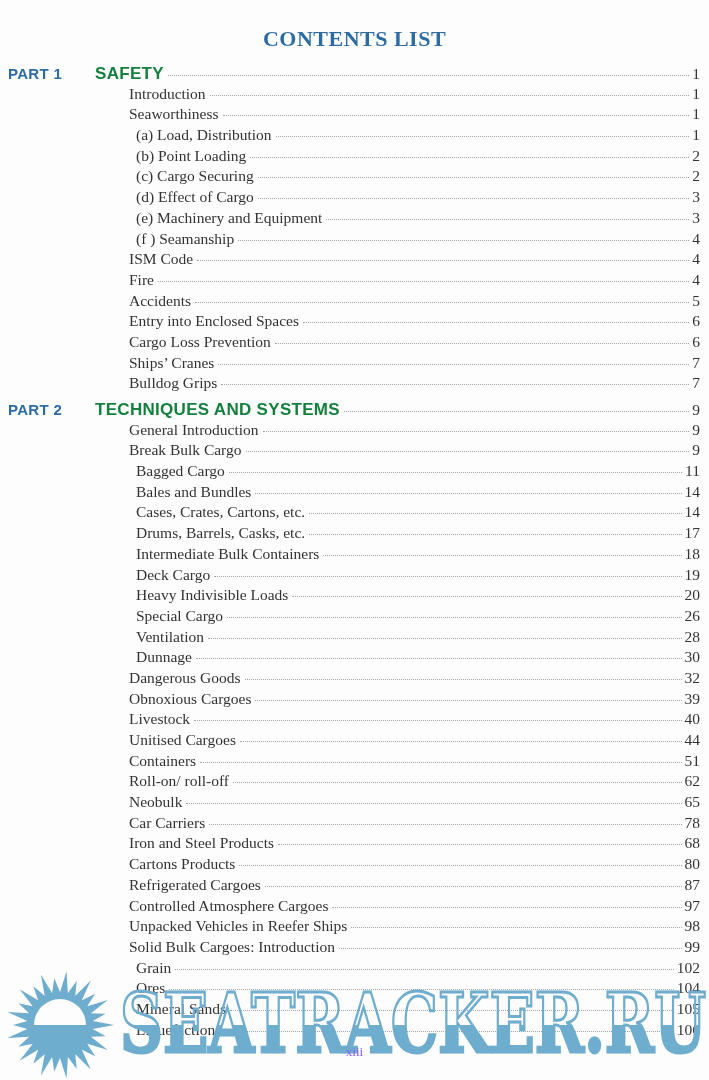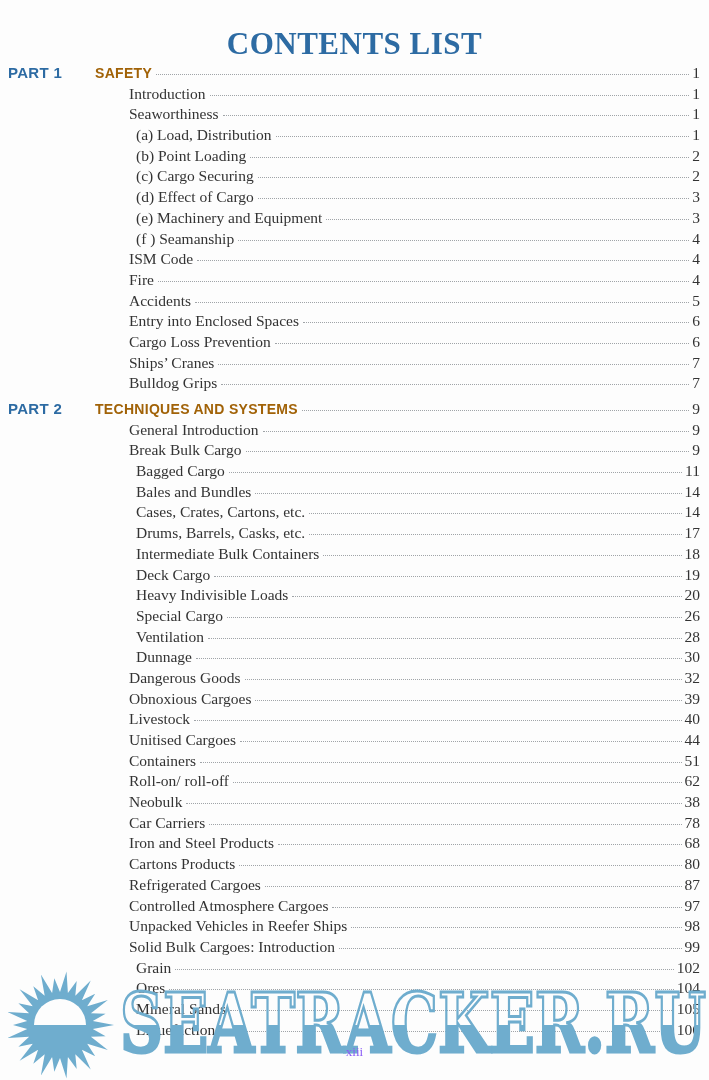--- a/index.html
+++ b/index.html
@@ -16,21 +16,21 @@
     font-family: "Liberation Serif", serif;
   }
   .doc-title {
     position: absolute;
     top: 26px;
     left: 0;
     width: 100%;
     text-align: center;
     margin: 0;
     font-family: "Liberation Serif", serif;
-    font-size: 31px;
+    font-size: 22px;
     font-weight: bold;
     letter-spacing: 0.5px;
     color: #2d6ba3;
   }
   #toc {
     position: absolute;
     top: 64px;
     left: 8px;
     right: 9px;
   }
@@ -52,22 +52,22 @@
   }
   .entry {
     flex: 1;
     display: flex;
     align-items: baseline;
     min-width: 0;
   }
   .row.level-0 .label {
     font-family: "Liberation Sans", sans-serif;
     font-weight: bold;
-    font-size: 14px;
-    color: #a16207;
+    font-size: 17px;
+    color: #15803d;
     letter-spacing: 0.3px;
   }
   .row.level-1 .label { margin-left: 34px; }
   .row.level-2 .label { margin-left: 41px; }
   .label { white-space: nowrap; }
   .leader {
     flex: 1;
     border-bottom: 1.5px dotted #a0a4a8;
     margin: 0 3px 0 4px;
     transform: translateY(-3px);
@@ -426,21 +426,21 @@
         <span class="leader"></span>
         <span class="pagenum">62</span>
       </span>
     </div>
 
     <div class="row level-1">
       <span class="part-col"></span>
       <span class="entry">
         <span class="label">Neobulk</span>
         <span class="leader"></span>
-        <span class="pagenum">38</span>
+        <span class="pagenum">65</span>
       </span>
     </div>
 
     <div class="row level-1">
       <span class="part-col"></span>
       <span class="entry">
         <span class="label">Car Carriers</span>
         <span class="leader"></span>
         <span class="pagenum">78</span>
       </span>

